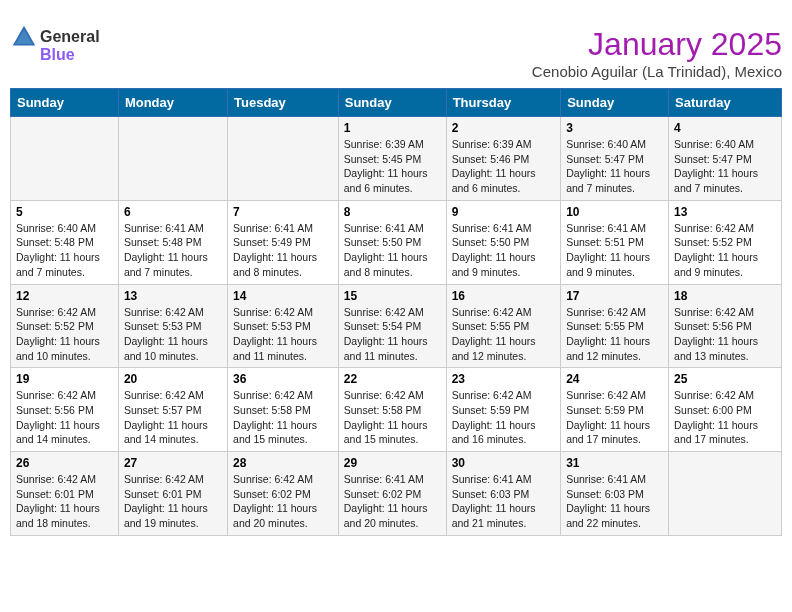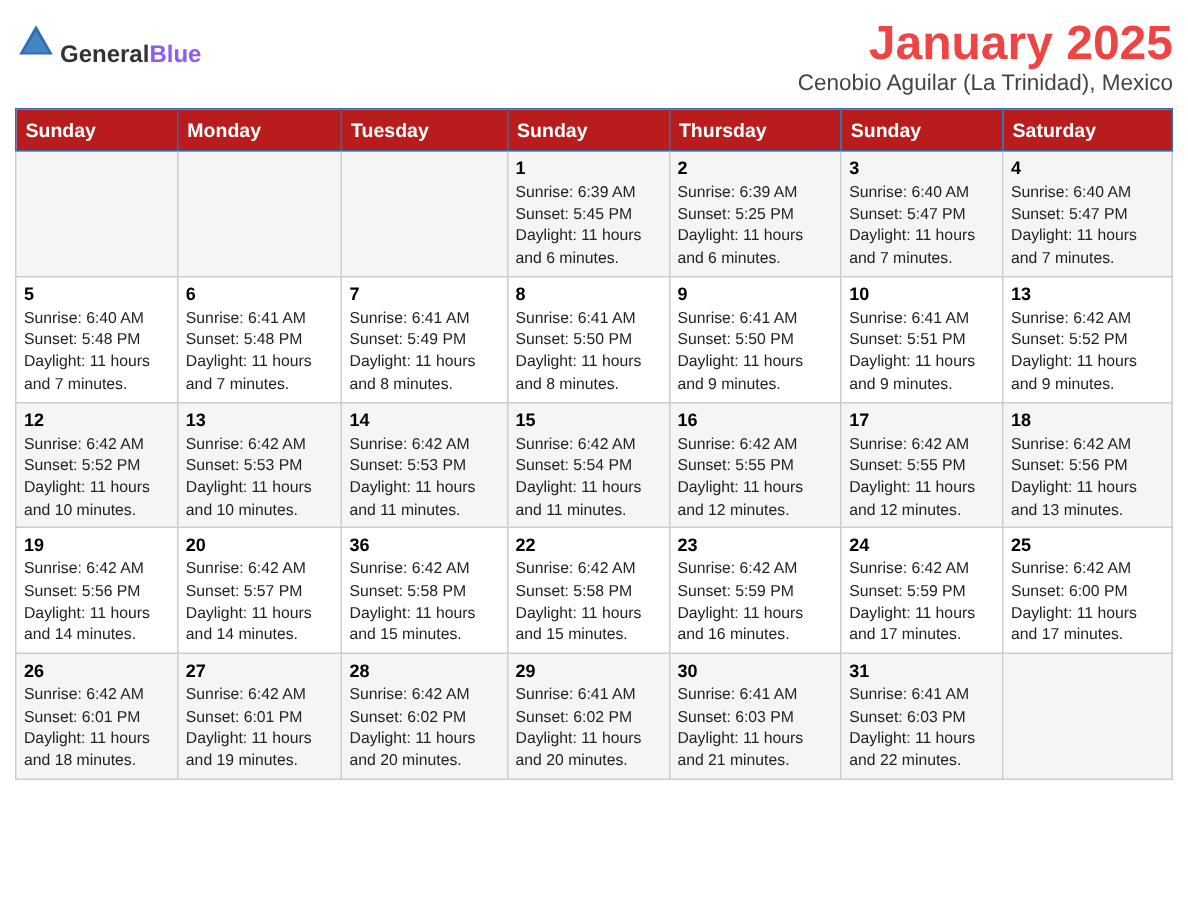--- a/index.html
+++ b/index.html
@@ -18,48 +18,50 @@
     }
     .logo {
       display: flex;
       align-items: center;
       font-size: 18px;
       font-weight: bold;
       line-height: 1.1;
     }
     .logo-text {
       display: flex;
+      flex-direction: column;
       margin-top: 18px;
     }
     .logo-general { color: #333; font-size: 16px; font-weight: bold; }
     .logo-blue { color: #8b5cf6; font-size: 16px; font-weight: bold; }
     .logo-icon {
       width: 28px;
       height: 28px;
       margin-right: 2px;
     }
     .title-block {
       text-align: right;
     }
     .title-main {
       font-size: 32px;
-      font-weight: bold;
-      color: #ef4444;
+      font-weight: normal;
+      color: #a21caf;
+      margin-top: 16px;
     }
     .title-sub {
       font-size: 15px;
       color: #444;
     }
     table {
       width: 100%;
       border-collapse: collapse;
       font-size: 11px;
     }
     thead tr th {
-      background-color: #b91c1c;
+      background-color: #0369a1;
       color: #fff;
       text-align: left;
       padding: 6px 6px;
       font-size: 13px;
       font-weight: bold;
       border: 1px solid #2f6db5;
     }
     tbody tr td {
       border: 1px solid #ccc;
       vertical-align: top;
@@ -121,21 +123,21 @@
   <tr>
         <td></td>
         <td></td>
         <td></td>
         <td>
           <span class="day-number">1</span>
           <div class="day-info"><span>Sunrise: 6:39 AM</span><br><span>Sunset: 5:45 PM</span><br><span>Daylight: 11 hours and 6 minutes.</span></div>
         </td>
         <td>
           <span class="day-number">2</span>
-          <div class="day-info"><span>Sunrise: 6:39 AM</span><br><span>Sunset: 5:25 PM</span><br><span>Daylight: 11 hours and 6 minutes.</span></div>
+          <div class="day-info"><span>Sunrise: 6:39 AM</span><br><span>Sunset: 5:46 PM</span><br><span>Daylight: 11 hours and 6 minutes.</span></div>
         </td>
         <td>
           <span class="day-number">3</span>
           <div class="day-info"><span>Sunrise: 6:40 AM</span><br><span>Sunset: 5:47 PM</span><br><span>Daylight: 11 hours and 7 minutes.</span></div>
         </td>
         <td>
           <span class="day-number">4</span>
           <div class="day-info"><span>Sunrise: 6:40 AM</span><br><span>Sunset: 5:47 PM</span><br><span>Daylight: 11 hours and 7 minutes.</span></div>
         </td>
       </tr>

